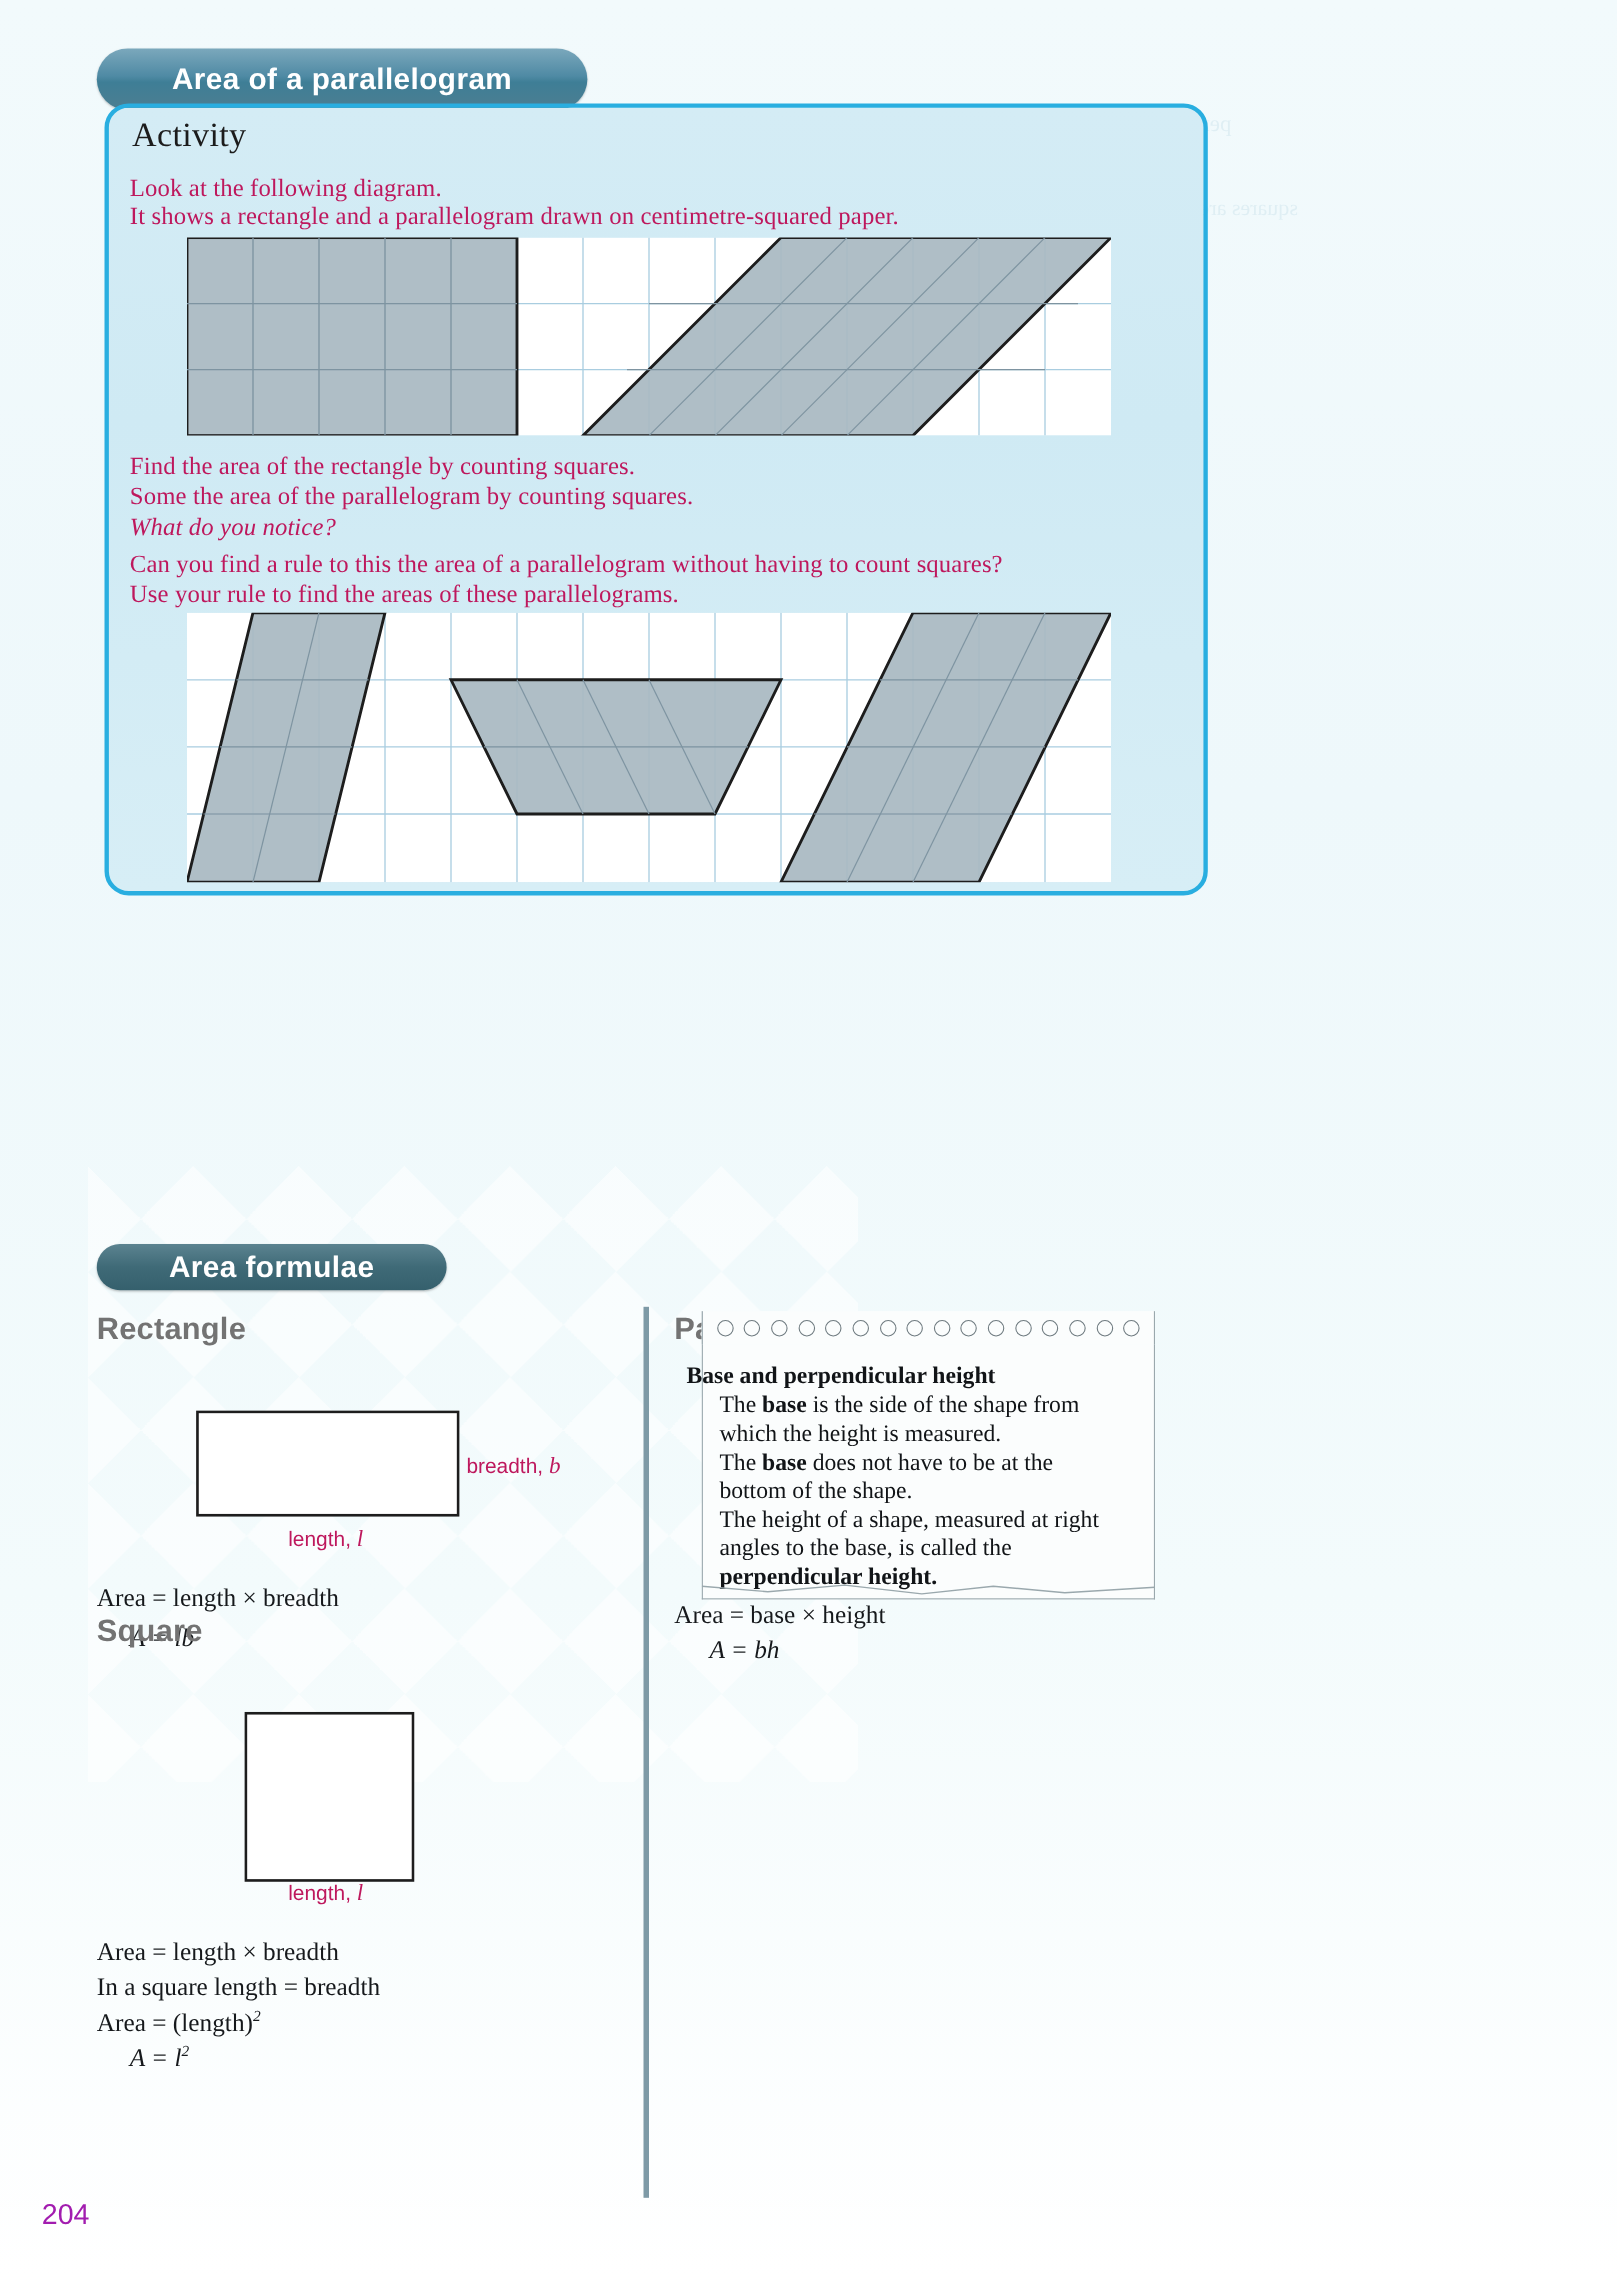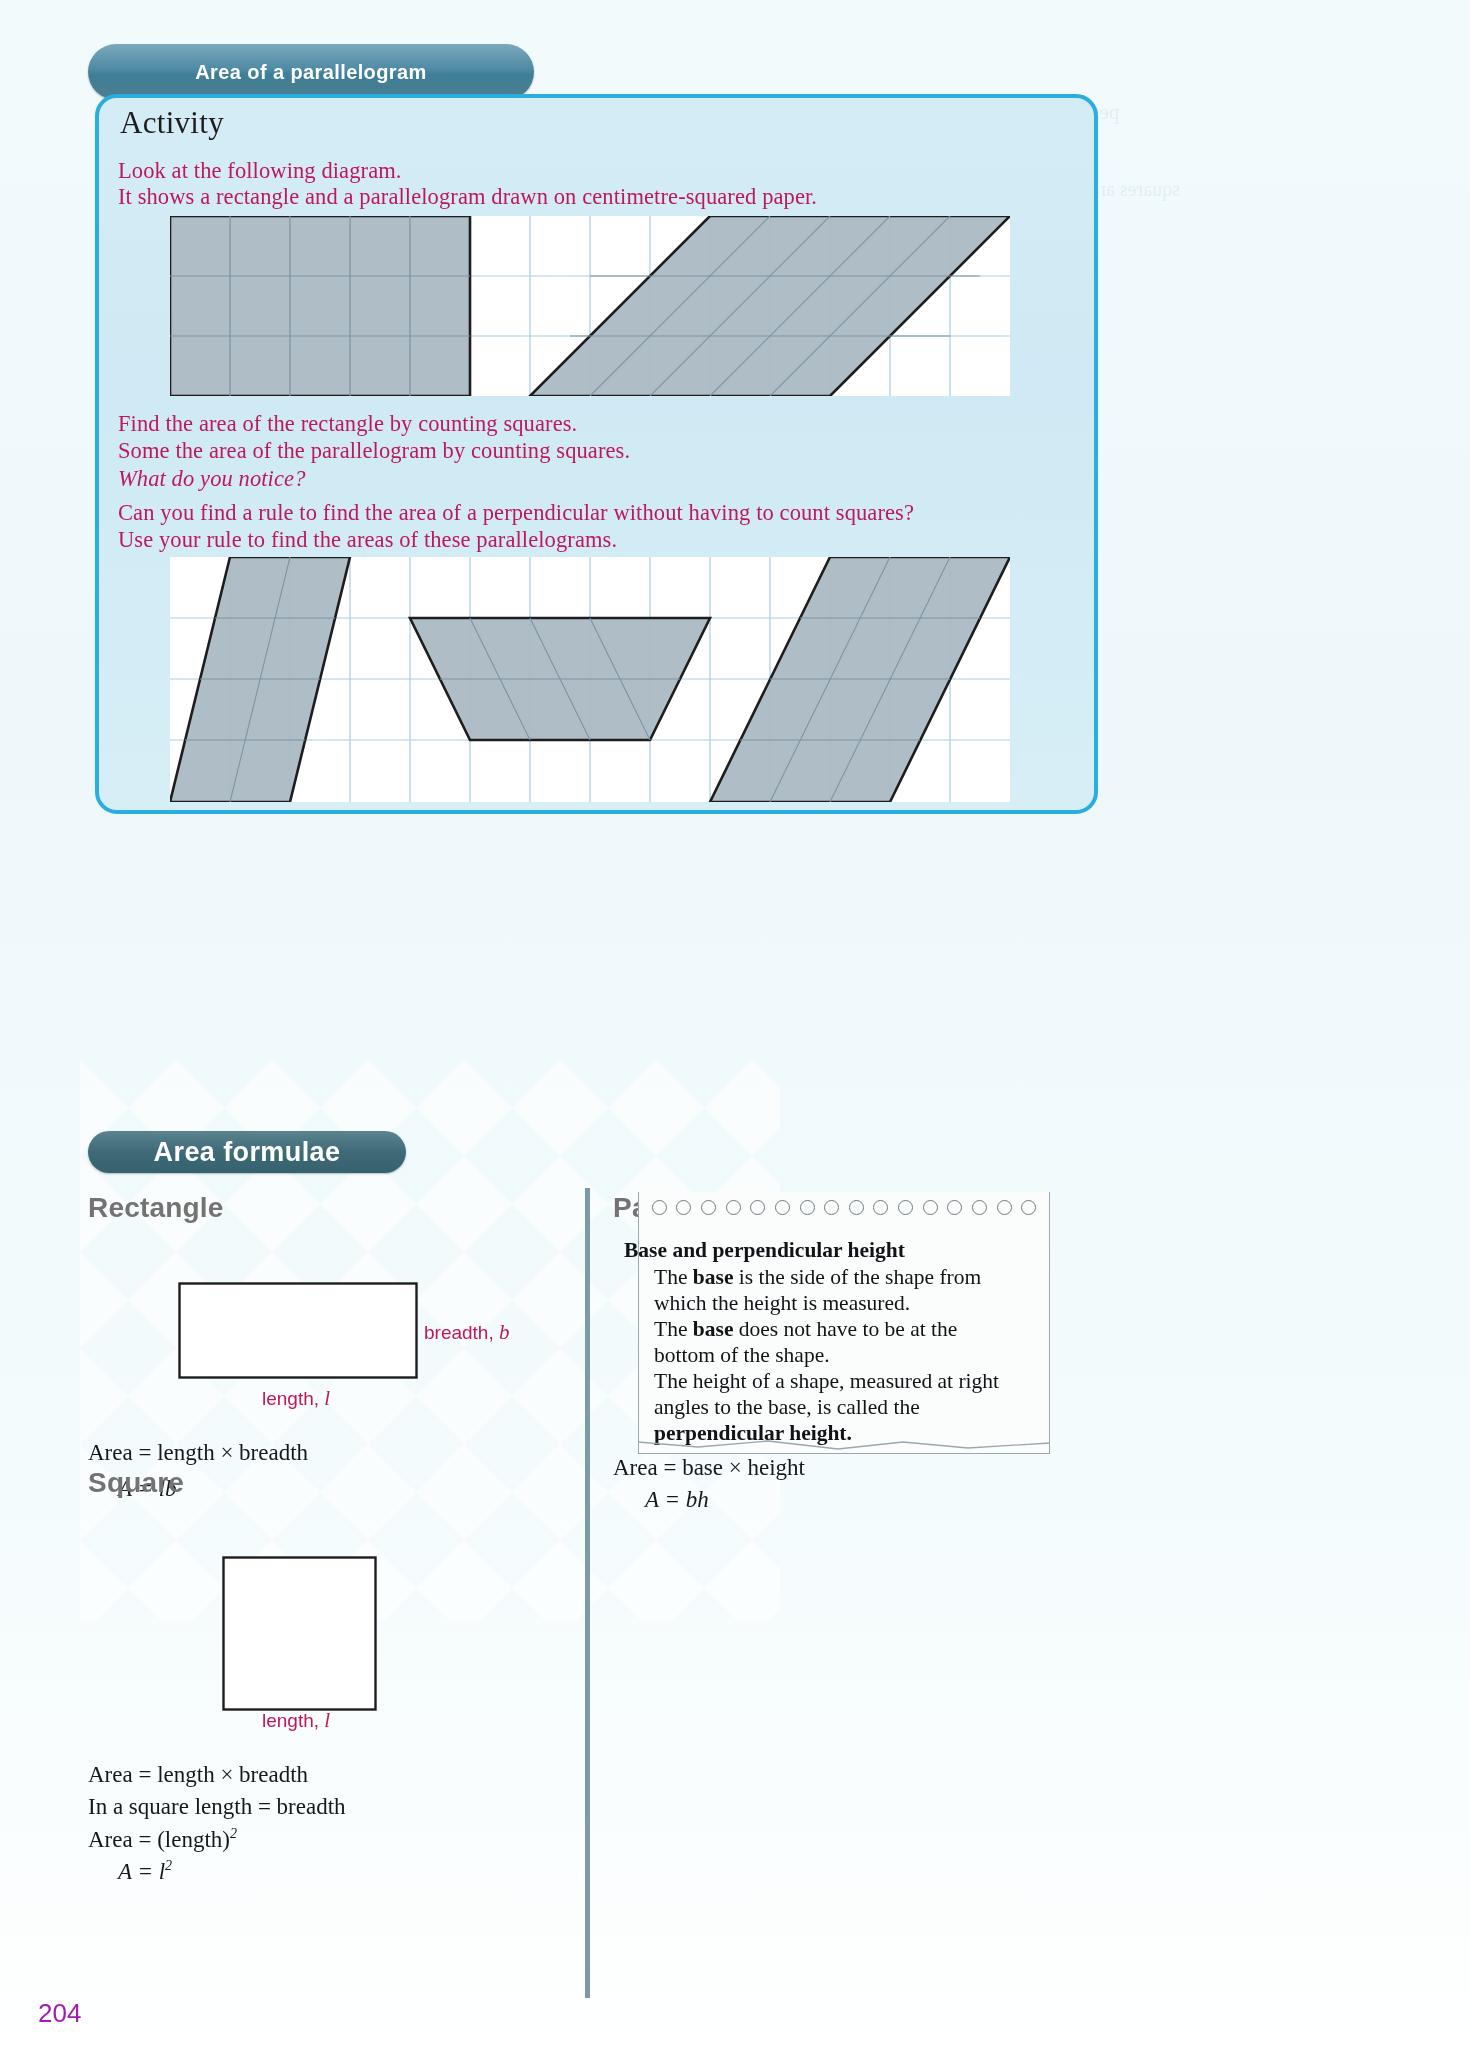--- a/index.html
+++ b/index.html
@@ -40,21 +40,21 @@
     position:absolute;
     display:flex; align-items:center; justify-content:center;
     border-radius:999px;
     color:#ffffff;
     font-family:"Liberation Sans", sans-serif;
     font-weight:bold;
     letter-spacing:.4px;
   }
   #title-pill{
     left:88px; top:44px; width:446px; height:56px;
-    font-size:20px;
+    font-size:27px;
     background:linear-gradient(180deg,#7ba8bc 0%,#4f8aa4 45%,#3e7e96 55%,#4d7e91 100%);
     box-shadow:0 1px 2px rgba(0,0,0,.25);
   }
   #formulae-pill{
     left:88px; top:1131px; width:318px; height:42px;
     font-size:27px;
     background:linear-gradient(180deg,#5b8390 0%,#3f6a77 50%,#35606d 100%);
     box-shadow:0 1px 2px rgba(0,0,0,.25);
   }
 
@@ -212,21 +212,21 @@
       <line x1="600" y1="180" x2="780" y2="0"></line>
       <line x1="400" y1="120" x2="780" y2="120"></line>
       <line x1="420" y1="60" x2="810" y2="60"></line>
     </g>
   </svg>
 </div>
 
 <div class="act-line" style="left:118px; top:411px;">Find the area of the rectangle by counting squares.</div>
 <div class="act-line" style="left:118px; top:438px;">Some the area of the parallelogram by counting squares.</div>
 <div class="act-line ital" style="left:118px; top:466px;">What do you notice?</div>
-<div class="act-line" style="left:118px; top:500px;">Can you find a rule to find the area of a perpendicular without having to count squares?</div>
+<div class="act-line" style="left:118px; top:500px;">Can you find a rule to this the area of a parallelogram without having to count squares?</div>
 <div class="act-line" style="left:118px; top:527px;">Use your rule to find the areas of these parallelograms.</div>
 
 <div class="grid-wrap" style="left:170px; top:557px;">
   <svg width="840" height="245" viewBox="0 0 840 245">
     <rect x="0" y="0" width="840" height="245" fill="#ffffff"></rect>
     <g stroke="#a9cde0" stroke-width="1.2">
       <line x1="60" y1="0" x2="60" y2="245"></line>
       <line x1="120" y1="0" x2="120" y2="245"></line>
       <line x1="180" y1="0" x2="180" y2="245"></line>
       <line x1="240" y1="0" x2="240" y2="245"></line>

